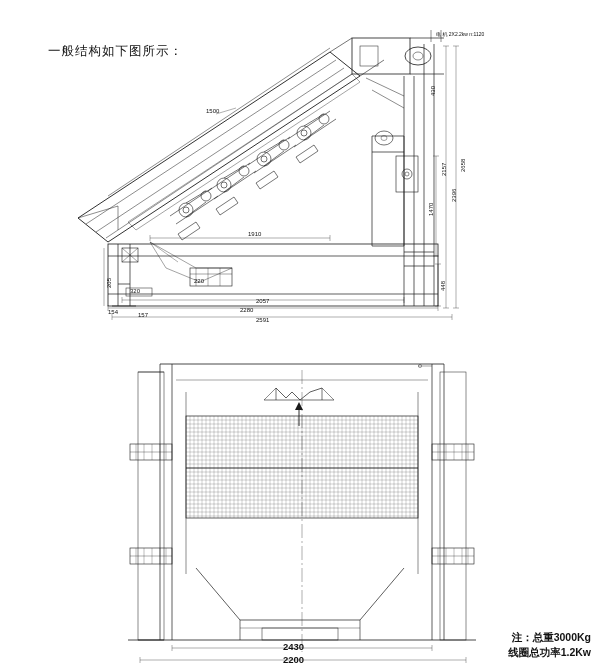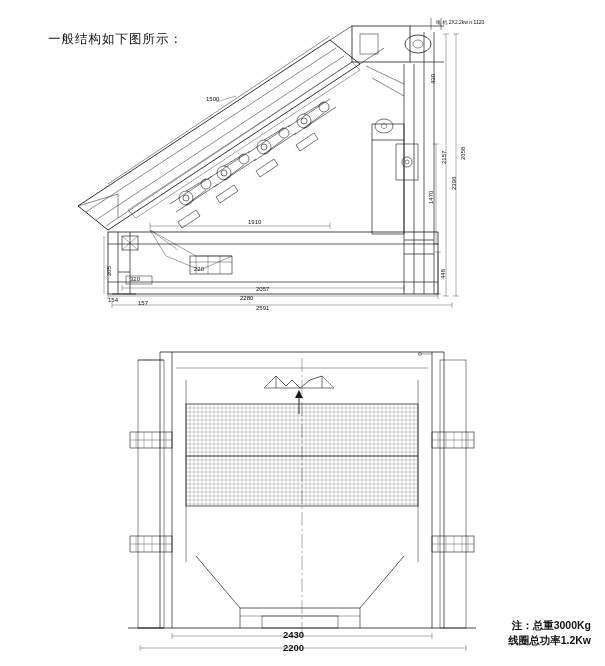--- a/index.html
+++ b/index.html
@@ -1,18 +1,18 @@
 <!DOCTYPE html>
 <html><head>
 <meta charset="utf-8">
 <style>
   html,body{margin:0;padding:0;background:#ffffff;}
   body{width:605px;height:666px;position:relative;overflow:hidden;
        font-family:"Liberation Sans","DejaVu Sans",sans-serif;color:#000;}
-  .sheet{position:absolute;left:0;top:4px;width:605px;height:477px;}
+  .sheet{position:absolute;left:0;top:16px;width:605px;height:477px;}
   svg{position:absolute;left:0;top:0;}
   .title{position:absolute;left:48px;top:27px;font-size:12.5px;letter-spacing:1px;
          color:#111;white-space:nowrap;}
   .note{position:absolute;right:14px;font-size:10.5px;color:#111;white-space:nowrap;
         font-weight:bold;text-align:center;}
   .note1{top:615px;}
   .note2{top:630px;}
   .dim{position:absolute;font-size:6px;color:#111;white-space:nowrap;
         font-family:"Liberation Sans",sans-serif;}
   .dim.v{transform-origin:0 0;transform:rotate(-90deg);}

